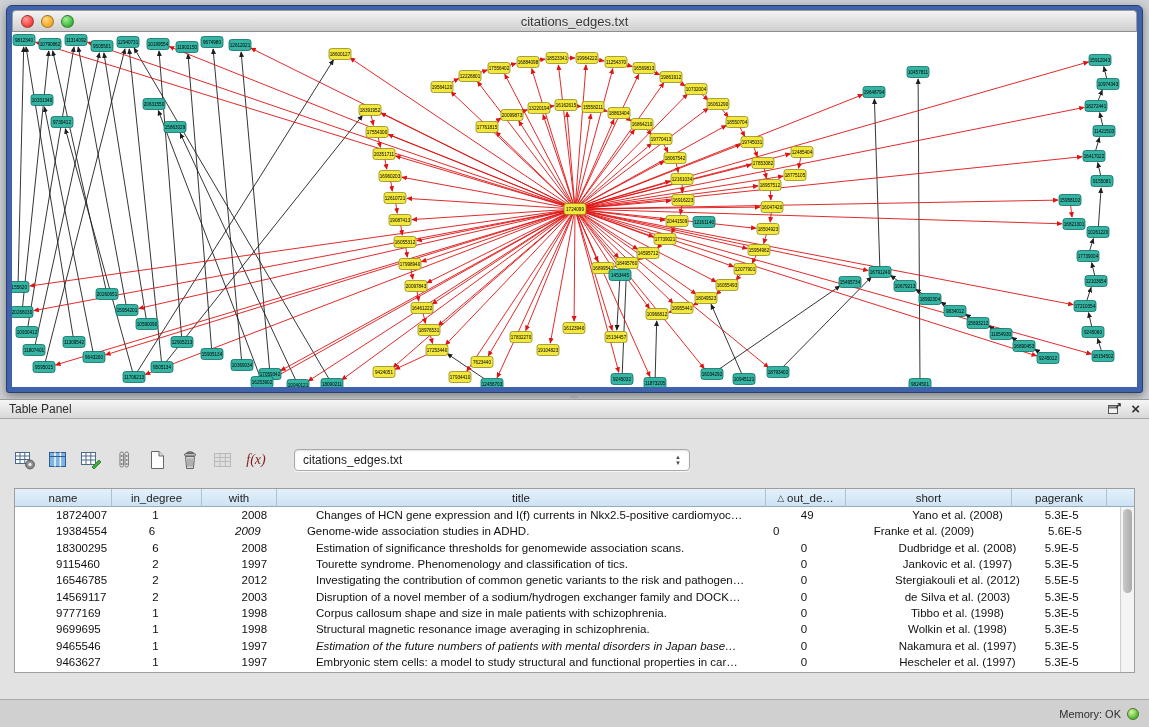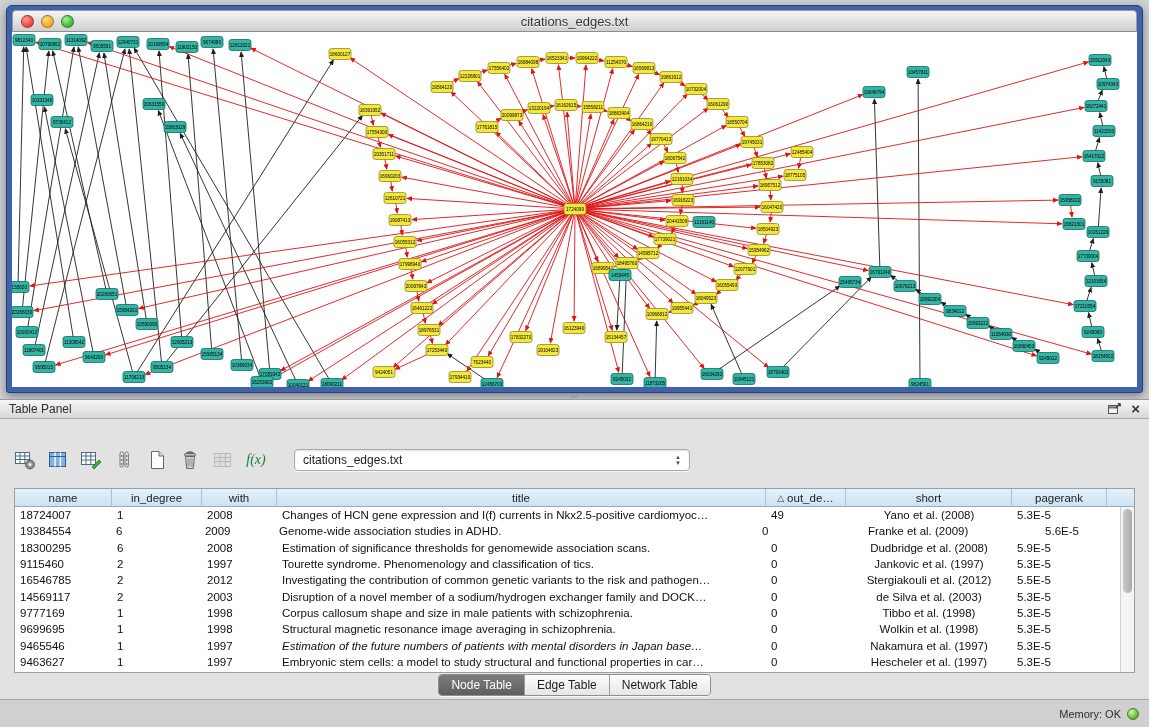--- a/index.html
+++ b/index.html
@@ -54,21 +54,21 @@
   .panel-title { font-size:12px; color:#2e2e2e; }
   .ph-spacer { flex:1; }
   .float-icon { display:inline-flex; margin-right:10px; cursor:pointer; }
   .close-icon { font-size:15px; font-weight:bold; color:#333; line-height:14px; cursor:pointer; }
 
   .toolbar { position:absolute; left:12px; top:46px; height:28px; display:flex; align-items:center; gap:7px; }
   .tbtn {
     width:26px; height:26px; display:flex; align-items:center; justify-content:center;
     border-radius:4px; cursor:pointer;
   }
-  .fx { font-size:14px; font-style:italic; font-family:"Liberation Serif", serif; color:#15803d; }
+  .fx { font-size:14px; font-style:italic; font-family:"Liberation Serif", serif; color:#7f1d1d; }
   .dropdown {
     margin-left:18px; width:396px; height:22px; background:#ffffff;
     border:1px solid #a9a9a9; border-radius:4px; display:flex; align-items:center;
     box-shadow:inset 0 1px 2px rgba(0,0,0,.12), 0 1px 0 rgba(255,255,255,.7);
     cursor:pointer;
   }
   .dd-value { flex:1; font-size:12px; color:#1c1c1c; padding-left:8px; white-space:nowrap; overflow:hidden; }
   .dd-arrows {
     width:16px; height:18px; margin-right:3px; display:flex; flex-direction:column;
     align-items:center; justify-content:center; font-size:6px; line-height:6px; color:#4a4a4a;
@@ -79,21 +79,21 @@
     background:#ffffff; border:1px solid #9e9e9e;
   }
   .thead { display:flex; height:18px; }
   .th {
     background:linear-gradient(#e4f1fb,#cde2f3);
     border-right:1px solid #a9c2d8; border-bottom:1px solid #93acc2;
     font-size:11.5px; color:#1d1d1d; display:flex; align-items:center; justify-content:center;
     white-space:nowrap; overflow:hidden; gap:3px; cursor:pointer;
   }
   .th .sort { font-size:9px; color:#333; }
-  .tbody { position:absolute; left:0; top:18px; right:0; bottom:0; overflow:hidden; }
+  .tbody { position:absolute; left:0; top:18px; right:0; bottom:0; overflow:hidden;padding-left:36px; }
   .tr { display:flex; height:16.3px; align-items:center; background:#fff; cursor:default; }
   .td {
     font-size:11.5px; color:#101010; padding:0 5px; white-space:nowrap; overflow:hidden;
     height:100%; display:flex; align-items:center;
   }
   .td.center { justify-content:center; }
   .vscroll {
     position:absolute; right:0; top:18px; bottom:0; width:14px;
     background:#f4f4f4; border-left:1px solid #cfcfcf;
   }
@@ -976,21 +976,21 @@
             <div class="td" style="width: 90px;">1</div>
             <div class="td" style="width: 75px;">2008</div>
             <div class="td" style="width: 489px;">Changes of HCN gene expression and I(f) currents in Nkx2.5-positive cardiomyoc…</div>
             <div class="td" style="width: 80px;">49</div>
             <div class="td center" style="width: 166px;">Yano et al. (2008)</div>
             <div class="td" style="width: 95px;">5.3E-5</div>
           </div>
           <div class="tr">
             <div class="td" style="width: 97px;">19384554</div>
             <div class="td" style="width: 90px;">6</div>
-            <div class="td" style="width: 75px;">2009</div>
+            <div class="td" style="width: 75px; font-style: italic;">2009</div>
             <div class="td" style="width: 489px;">Genome-wide association studies in ADHD.</div>
             <div class="td" style="width: 80px;">0</div>
             <div class="td center" style="width: 166px;">Franke et al. (2009)</div>
             <div class="td" style="width: 95px; margin-left: 40px;">5.6E-5</div>
           </div>
           <div class="tr">
             <div class="td" style="width: 97px;">18300295</div>
             <div class="td" style="width: 90px;">6</div>
             <div class="td" style="width: 75px;">2008</div>
             <div class="td" style="width: 489px;">Estimation of significance thresholds for genomewide association scans.</div>
@@ -1060,27 +1060,20 @@
             <div class="td" style="width: 80px;">0</div>
             <div class="td center" style="width: 166px;">Hescheler et al. (1997)</div>
             <div class="td" style="width: 95px;">5.3E-5</div>
           </div>
         </div>
       <div class="vscroll">
         <div class="thumb"></div>
       </div>
     </div>
 
-    <div class="tabstrip">
-      <div class="segctrl" id="tabs">
-          <div class="seg active">Node Table</div>
-          <div class="seg">Edge Table</div>
-          <div class="seg">Network Table</div>
-        </div>
-    </div>
   </div>
 
   <div class="statusbar">
     <span class="mem-label">Memory: OK</span>
     <span class="mem-dot"></span>
   </div>
 
 </div>
 
 </body></html>

